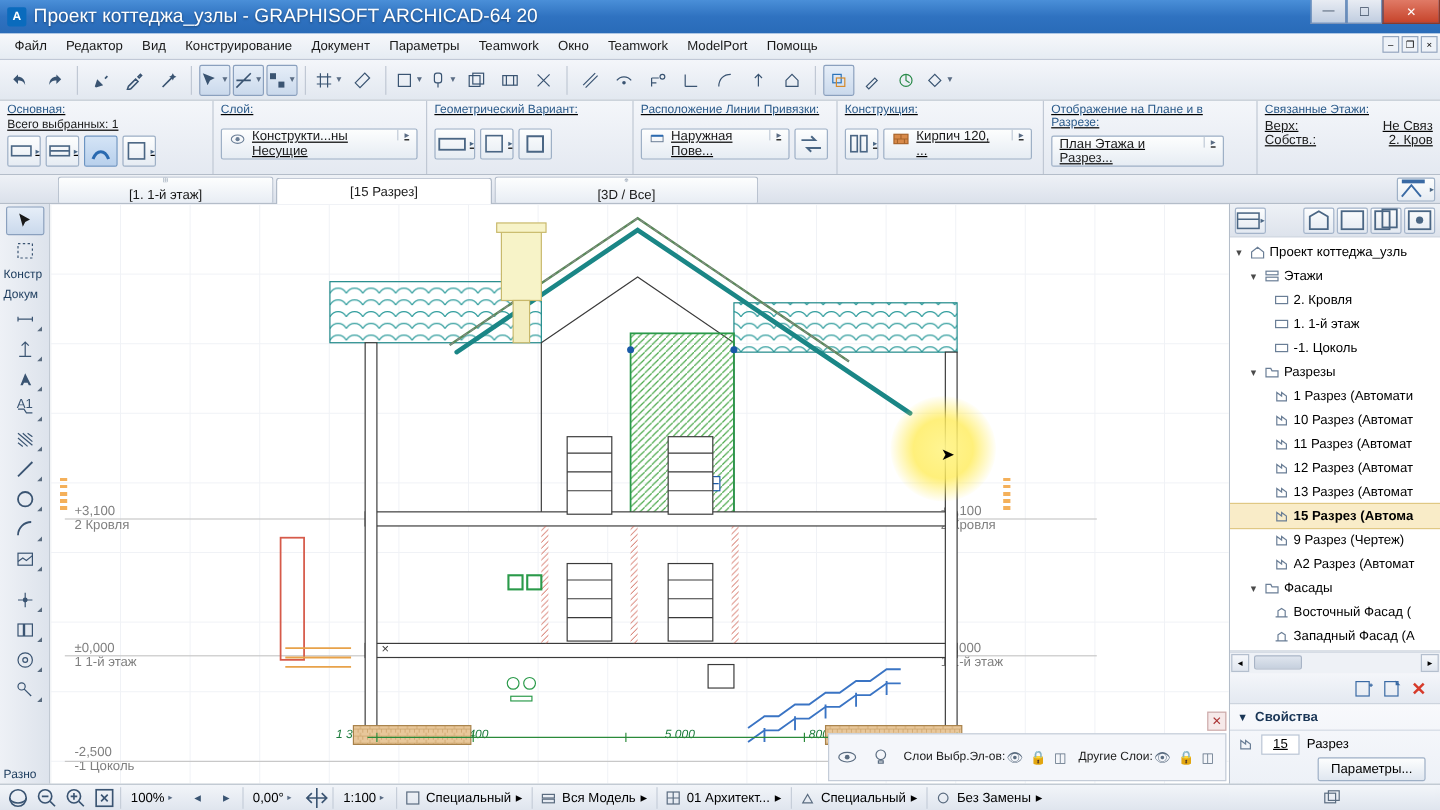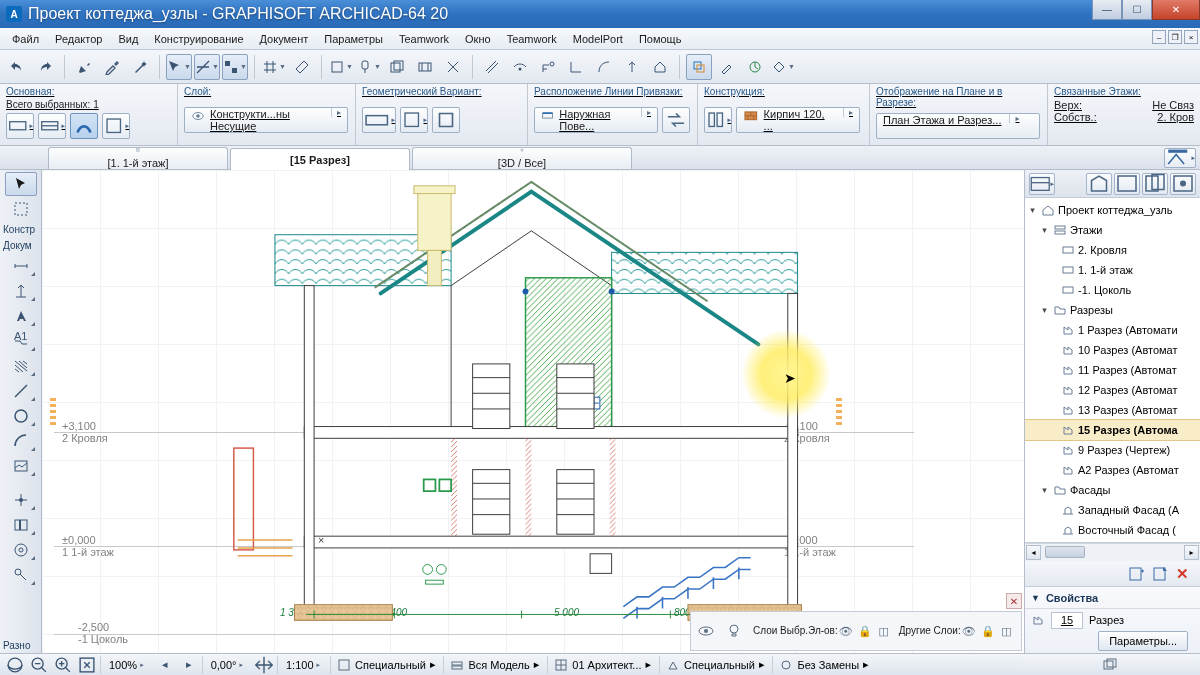--- a/index.html
+++ b/index.html
@@ -36,21 +36,21 @@
 .combo { height:26px; border:1px solid #9eb0c6; background:linear-gradient(#fdfefe,#e6ecf3); border-radius:2px; display:flex; align-items:flex-start; padding:0 6px; gap:5px; color:#1a1a1a; }
 .combo .dd { font-size:8px; color:#5a6c84; border-left:1px solid #c0cad6; padding-left:5px; margin-left:3px;}
 .combo .ico { width:16px; height:16px; display:flex; align-items:center; justify-content:center; color:#6a7e96; }
 .ibtn { width:28px; height:26px; border:1px solid #9eb0c6; background:linear-gradient(#fdfefe,#e6ecf3); border-radius:2px; display:flex; align-items:center; justify-content:center; color:#4a6684;}
 .ibtn.sel { background: linear-gradient(#d4e4f6,#b8d0ec); border-color:#6c94c2; }
 .ibtn .dd { font-size:7px; margin-left:1px; }
 
 
 .tabrow { height:24px; background:linear-gradient(#eef1f6,#dbe1eb); border-bottom:1px solid #b4bdc9; display:flex; align-items:flex-end; padding-left:48px; position:relative;}
 .tab { height:22px; border:1px solid #b0bac8; border-bottom:none; background:linear-gradient(#fdfefe,#e8edf4); padding:0 8px; display:flex; align-items:center; gap:5px; margin-right:2px; border-radius:3px 3px 0 0; min-width:180px; color:#1a1a1a;flex-direction:column;}
-.tab.active { background:#fff; position:relative; top:1px; font-weight:bold;}
+.tab.active { background:#fff; position:relative; top:1px; font-weight:normal;}
 .tab .close { margin-left:auto; font-size:11px; color:#5a5a5a; }
 .tab .tico { width:14px; height:14px; }
 .tabrow .right-tbtns { position:absolute; right:4px; top:2px; display:flex; gap:1px;}
 
 
 .mainarea { position:absolute; top: 170px; left:0; right:0; bottom:22px; display:flex; }
 .left-toolbox { width:42px; background:linear-gradient(90deg,#eef1f6,#dde3ec); border-right:1px solid #b4bdc9; display:flex; flex-direction:column; align-items:center; padding-top:2px; gap:1px; }
 .left-toolbox .ltbtn { width:32px; height:24px; display:flex; align-items:center; justify-content:center; border:1px solid transparent; border-radius:2px; color:#3a5472; position:relative;}
 .left-toolbox .ltbtn.sel { border-color:#8aa0be; background:linear-gradient(#e6eef8,#cad9ec);}
 .left-toolbox .ltbtn svg { width:18px; height:18px; }
@@ -406,21 +406,21 @@
             </svg>
           </span>
         <span>Кирпич 120, ...</span>
         <span class="dd">▸</span>
       </div>
     </div>
   </div>
   <div class="infosec" style="width:178px">
     <div class="hdr">Отображение на Плане и в Разрезе:</div>
     <div class="body">
-      <div class="combo" style="width:164px">
+      <div class="combo" style="width:144px">
         <span>План Этажа и Разрез...</span>
         <span class="dd">▸</span>
       </div>
     </div>
   </div>
   <div class="infosec" style="flex:1;border-right:none">
     <div class="hdr">Связанные Этажи:</div>
     <div style="display:flex;font-size:10px;justify-content:space-between;color:#1a1a1a">
         <span>Верх:</span>
         <span>Не Связ</span>
@@ -570,21 +570,21 @@
   <div class="canvas-wrap">
     <div class="grid"></div>
 
     <div style="position:absolute;left:8px;top:228px;width:6px;height:28px;background:repeating-linear-gradient(#f4b05a,#f4b05a 3px,transparent 3px,transparent 6px)"></div>
     <div style="position:absolute;right:182px;top:228px;width:6px;height:28px;background:repeating-linear-gradient(#f4b05a,#f4b05a 3px,transparent 3px,transparent 6px)"></div>
 
     <div class="lvl" style="left:20px; top:250px"><span class="e">+3,100</span><br><span>2 Кровля</span></div>
     <div class="lvl" style="left:742px; top:250px"><span class="e">+3,100</span><br><span>2 Кровля</span></div>
     <div class="lvl" style="left:20px; top:364px"><span class="e">±0,000</span><br><span>1 1-й этаж</span></div>
     <div class="lvl" style="left:742px; top:364px"><span class="e">±0,000</span><br><span>1 1-й этаж</span></div>
-    <div class="lvl" style="left:36px; top:451px"><span class="e">-2,500</span><br><span>-1 Цоколь</span></div>
+    <div class="lvl" style="left:20px; top:451px"><span class="e">-2,500</span><br><span>-1 Цоколь</span></div>
 
     <div style="position:absolute;left:12px;right:110px;top:262px;height:1px;background:#c8c8c8"></div>
     <div style="position:absolute;left:12px;right:110px;top:376px;height:1px;background:#c8c8c8"></div>
     <div style="position:absolute;left:12px;right:300px;top:464px;height:1px;background:#c8c8c8"></div>
 
     <div class="lvl" style="left:238px; top:437px;color:#1a7a3a;font-style:italic">1 300</div>
     <div class="lvl" style="left:340px; top:437px;color:#1a7a3a;font-style:italic">4 400</div>
     <div class="lvl" style="left:512px; top:437px;color:#1a7a3a;font-style:italic">5 000</div>
     <div class="lvl" style="left:632px; top:437px;color:#1a7a3a;font-style:italic">800</div>
 
@@ -809,27 +809,27 @@
           <span class="exp">▾</span>
           <svg class="tico" viewBox="0 0 14 14">
             <path d="M2 4h4l1 2h5v5H2z" fill="none" stroke="currentColor"></path>
           </svg>
           <span class="tlabel">Фасады</span>
         </div>
       <div class="tree-item" style="padding-left:36px">
           <svg class="tico" viewBox="0 0 14 14">
             <path d="M2 11h10M4 11V6l3-2 3 2v5" fill="none" stroke="currentColor"></path>
           </svg>
+          <span class="tlabel">Восточный Фасад (</span>
+        </div>
+      <div class="tree-item" style="padding-left:36px">
+          <svg class="tico" viewBox="0 0 14 14">
+            <path d="M2 11h10M4 11V6l3-2 3 2v5" fill="none" stroke="currentColor"></path>
+          </svg>
           <span class="tlabel">Западный Фасад (А</span>
-        </div>
-      <div class="tree-item" style="padding-left:36px">
-          <svg class="tico" viewBox="0 0 14 14">
-            <path d="M2 11h10M4 11V6l3-2 3 2v5" fill="none" stroke="currentColor"></path>
-          </svg>
-          <span class="tlabel">Восточный Фасад (</span>
         </div>
     </div>
     <div class="rp-scroll-h">
       <div class="arr" style="left:1px">◂</div>
       <div class="thumb"></div>
       <div class="arr" style="right:1px">▸</div>
     </div>
     <div class="rp-actions">
       <svg class="a" viewBox="0 0 18 18">
           <rect x="2" y="3" width="11" height="12" fill="none" stroke="currentColor"></rect>

